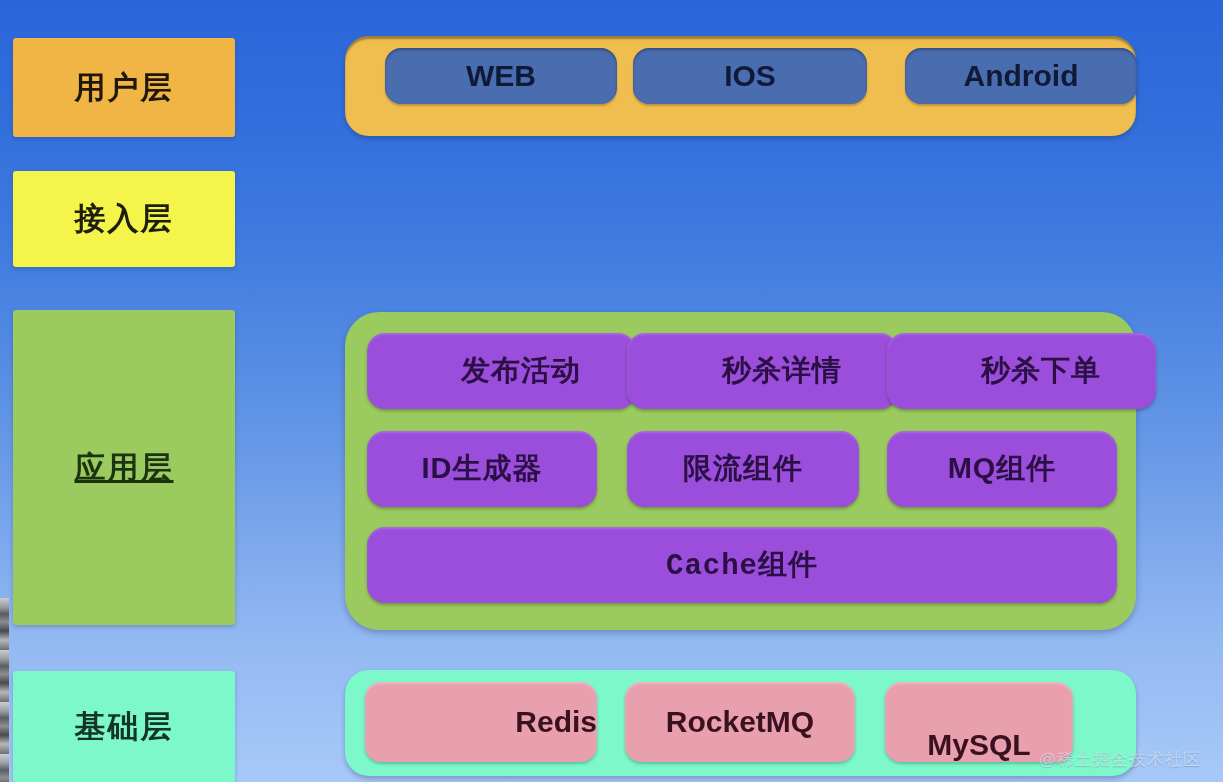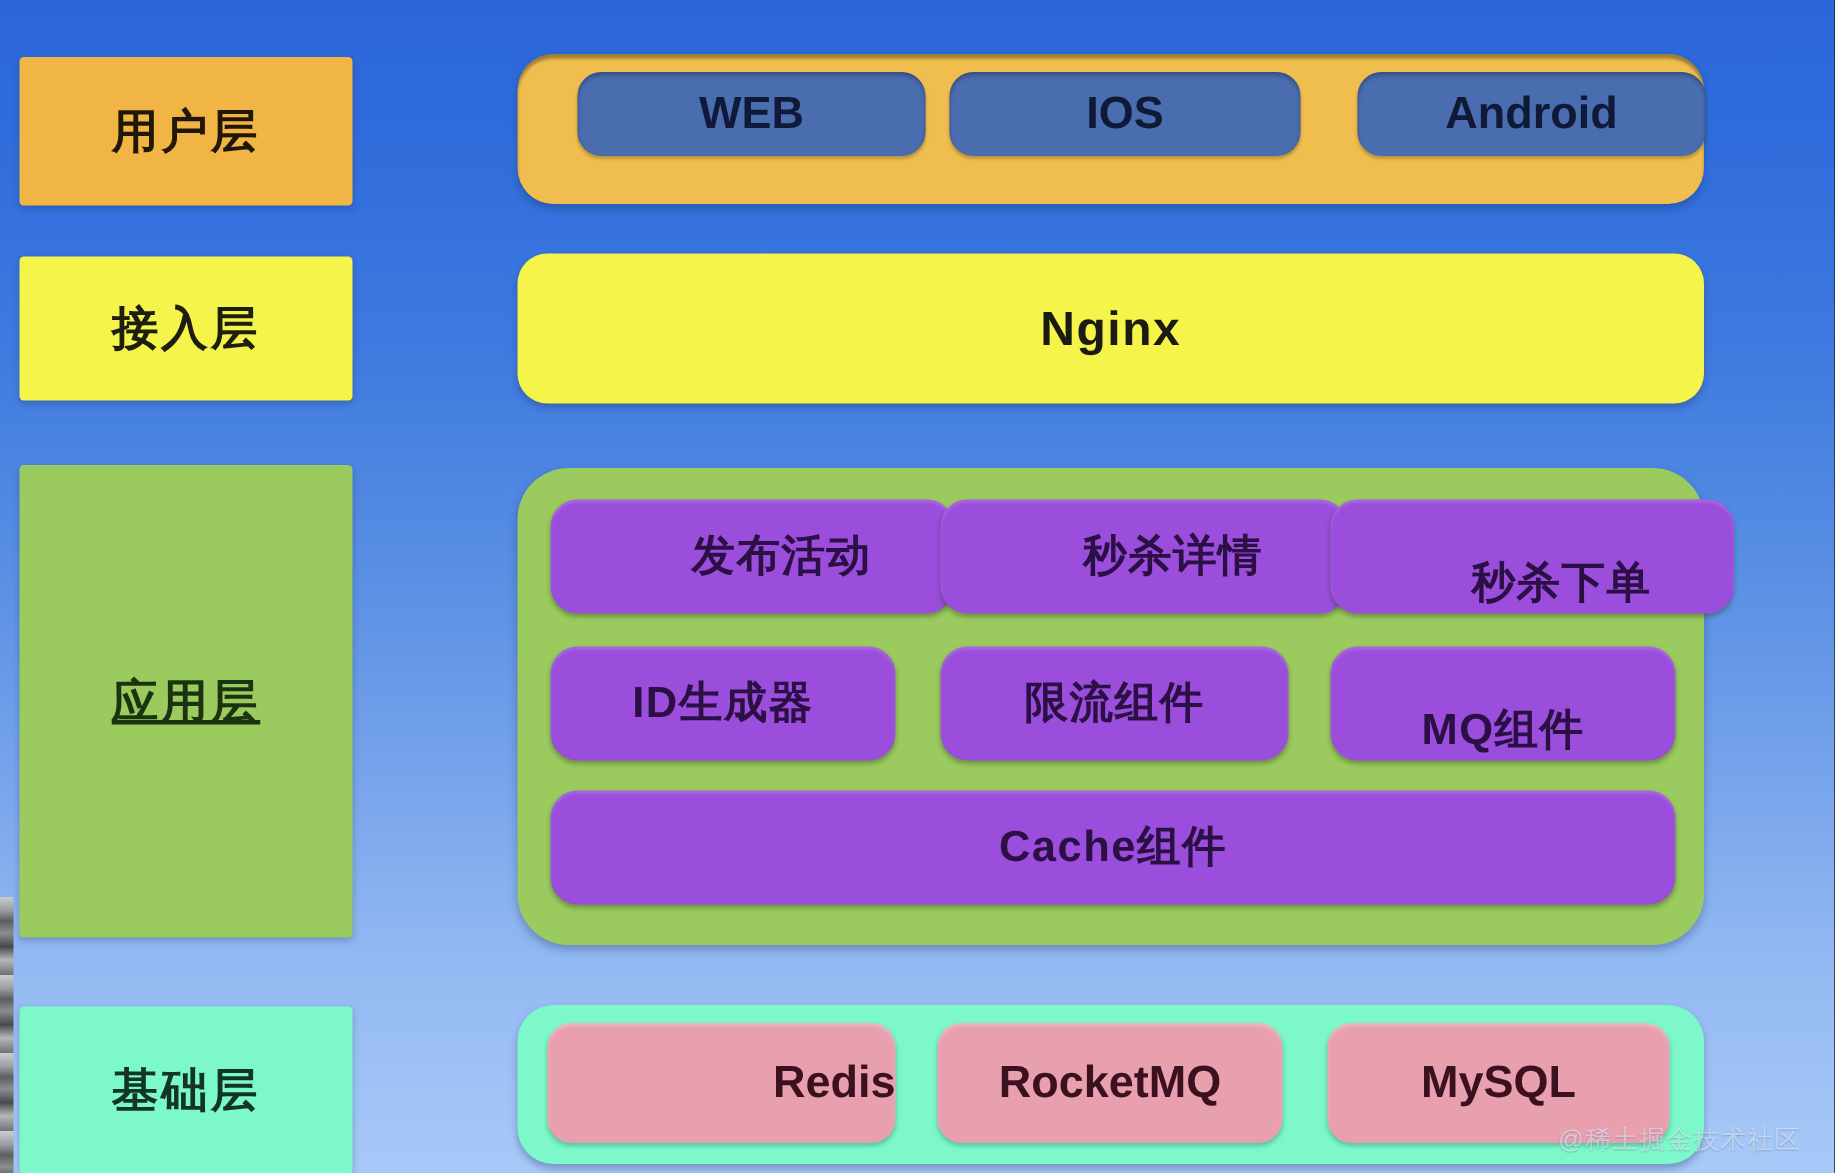--- a/index.html
+++ b/index.html
@@ -73,32 +73,32 @@
 
   
   .node.purple{
     height:76px;background:#9A4EDB;border-radius:18px;
     color:#2B0F45;font-size:29px;letter-spacing:1px;
     box-shadow:inset 0 2px 2px rgba(255,255,255,.15), 0 2px 3px rgba(30,60,10,.35);
   }
   .rowA{top:21px;padding-left:39px;}  .rowB{top:119px;}
   .pa1{left:22px;width:230px;}
   .pa2{left:282px;width:232px;}
-  .pa3{left:542px;width:230px;align-items:flex-end;}
-  .n-cache{top:215px;left:22px;width:750px;height:78px;font-size:30px;}
+  .pa3{left:542px;width:230px;}
+  .n-cache{top:215px;left:22px;width:750px;height:78px;font-size:30px;font-family:Liberation Mono, monospace;}
 
   
   .node.pink{
     top:12px;height:80px;background:#E8A0AF;border-radius:16px;
     color:#3B1120;font-size:30px;
     box-shadow:inset 0 2px 2px rgba(255,255,255,.25), 0 2px 3px rgba(10,80,60,.3);
   }
   .n-redis{left:20px;width:232px;justify-content:flex-end;}
   .n-rocketmq{left:280px;width:230px;}
-  .n-mysql{left:540px;width:228px;}
+  .n-mysql{left:540px;width:188px;align-items:flex-end;}
 
   .watermark{
     position:absolute;right:22px;bottom:11px;
     font-size:17px;letter-spacing:1px;
     color:rgba(235,240,248,.55);
     text-shadow:0 1px 1px rgba(60,80,120,.3);
   }
 </style>
 </head>
 <body>
@@ -125,23 +125,20 @@
       <span>WEB</span>
     </div>
     <div class="node blue n-ios">
       <span>IOS</span>
     </div>
     <div class="node blue n-android">
       <span>Android</span>
     </div>
   </div>
 
-  <div class="node-nginx">
-    <span>Nginx</span>
-  </div>
 
   <div class="container c-app">
     <div class="node purple rowA pa1">
       <span>发布活动</span>
     </div>
     <div class="node purple rowA pa2">
       <span>秒杀详情</span>
     </div>
     <div class="node purple rowA pa3">
       <span>秒杀下单</span>

